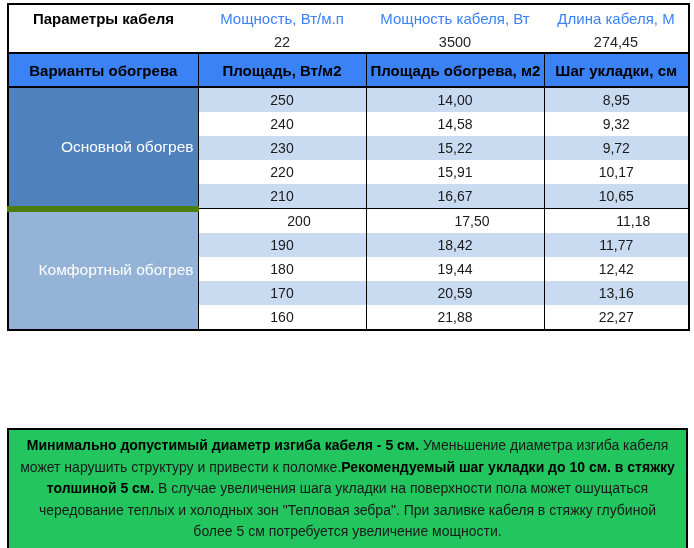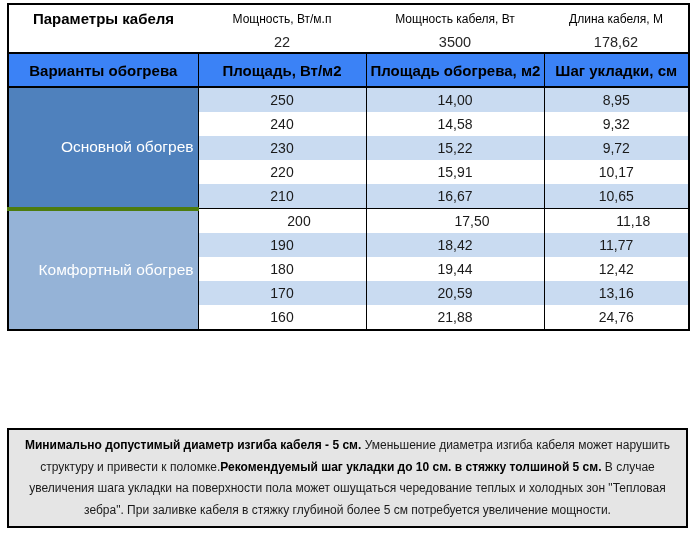--- a/index.html
+++ b/index.html
@@ -44,22 +44,22 @@
   tr.param-header-row td {
     border: none;
     height: 27px;
   }
   tr.param-header-row th {
     font-weight: bold;
     font-size: 15px;
     color: #000000;
   }
   tr.param-header-row td {
-    font-size: 12px;
-    color: #000000;
+    font-size: 15px;
+    color: #3b82f6;
   }
   tr.param-value-row td {
     border: none;
     border-bottom: 2px solid #000000;
     height: 20px;
     font-size: 14.5px;
     color: #262626;
   }
 
   
@@ -92,36 +92,36 @@
   th.section-label {
     border: none;
     border-right: 1px solid #000000;
     color: #ffffff;
     font-weight: normal;
     font-size: 15.5px;
     text-align: right;
     vertical-align: middle;
   }
   th.section-label-0 { background: var(--primary, #4f81bd); }
-  th.section-label-1 { background: var(--comfort, #95b3d7); border-top: 4px solid #4d7c0f; }
+  th.section-label-1 { background: var(--comfort, #95b3d7); border-top: 6px solid #4d7c0f; }
 
   
   .note {
     position: absolute;
     left: 7px;
     top: 428px;
     width: 681px;
     box-sizing: border-box;
     border: 2px solid #000000;
     padding: 5px 9px;
     text-align: center;
-    font-size: 12px;
+    font-size: 14px;
     line-height: 21.5px;
     color: #1a1a1a;
-    background: #e5e5e5;
+    background: #22c55e;
   }
   .note .bold { font-weight: bold; color: #000000; }
 </style>
 </head>
 <body>
 
 <div class="page">
 
   <table class="main-table">
     <colgroup>
@@ -134,21 +134,21 @@
       <tr class="param-header-row">
         <th>Параметры кабеля</th>
         <td>Мощность, Вт/м.п</td>
         <td>Мощность кабеля, Вт</td>
         <td>Длина кабеля, М</td>
       </tr>
       <tr class="param-value-row">
         <td></td>
         <td>22</td>
         <td>3500</td>
-        <td>178,62</td>
+        <td>274,45</td>
       </tr>
       <tr class="section-header-row">
         <th>Варианты обогрева</th>
         <th>Площадь, Вт/м2</th>
         <th>Площадь обогрева, м2</th>
         <th>Шаг укладки, см</th>
       </tr>
     </tbody>
     <tbody id="data-rows">
         <tr class="stripe">
@@ -194,20 +194,20 @@
           <td>12,42</td>
         </tr>
         <tr class="stripe">
           <td>170</td>
           <td>20,59</td>
           <td>13,16</td>
         </tr>
         <tr>
           <td>160</td>
           <td>21,88</td>
-          <td>24,76</td>
+          <td>22,27</td>
         </tr>
       </tbody>
   </table>
 
   <div class="note" id="note-box"><span class="bold">Минимально допустимый диаметр изгиба кабеля - 5 см.</span><span>  Уменьшение диаметра изгиба кабеля может нарушить структуру и привести к поломке.</span><span class="bold">Рекомендуемый шаг укладки до 10 см. в стяжку толшиной 5 см.</span><span> В  случае увеличения шага укладки на поверхности пола может ошущаться чередование теплых и холодных зон "Тепловая зебра". При заливке кабеля в стяжку глубиной более 5 см потребуется увеличение мощности.</span></div>
 
 </div>
 
 </body></html>

